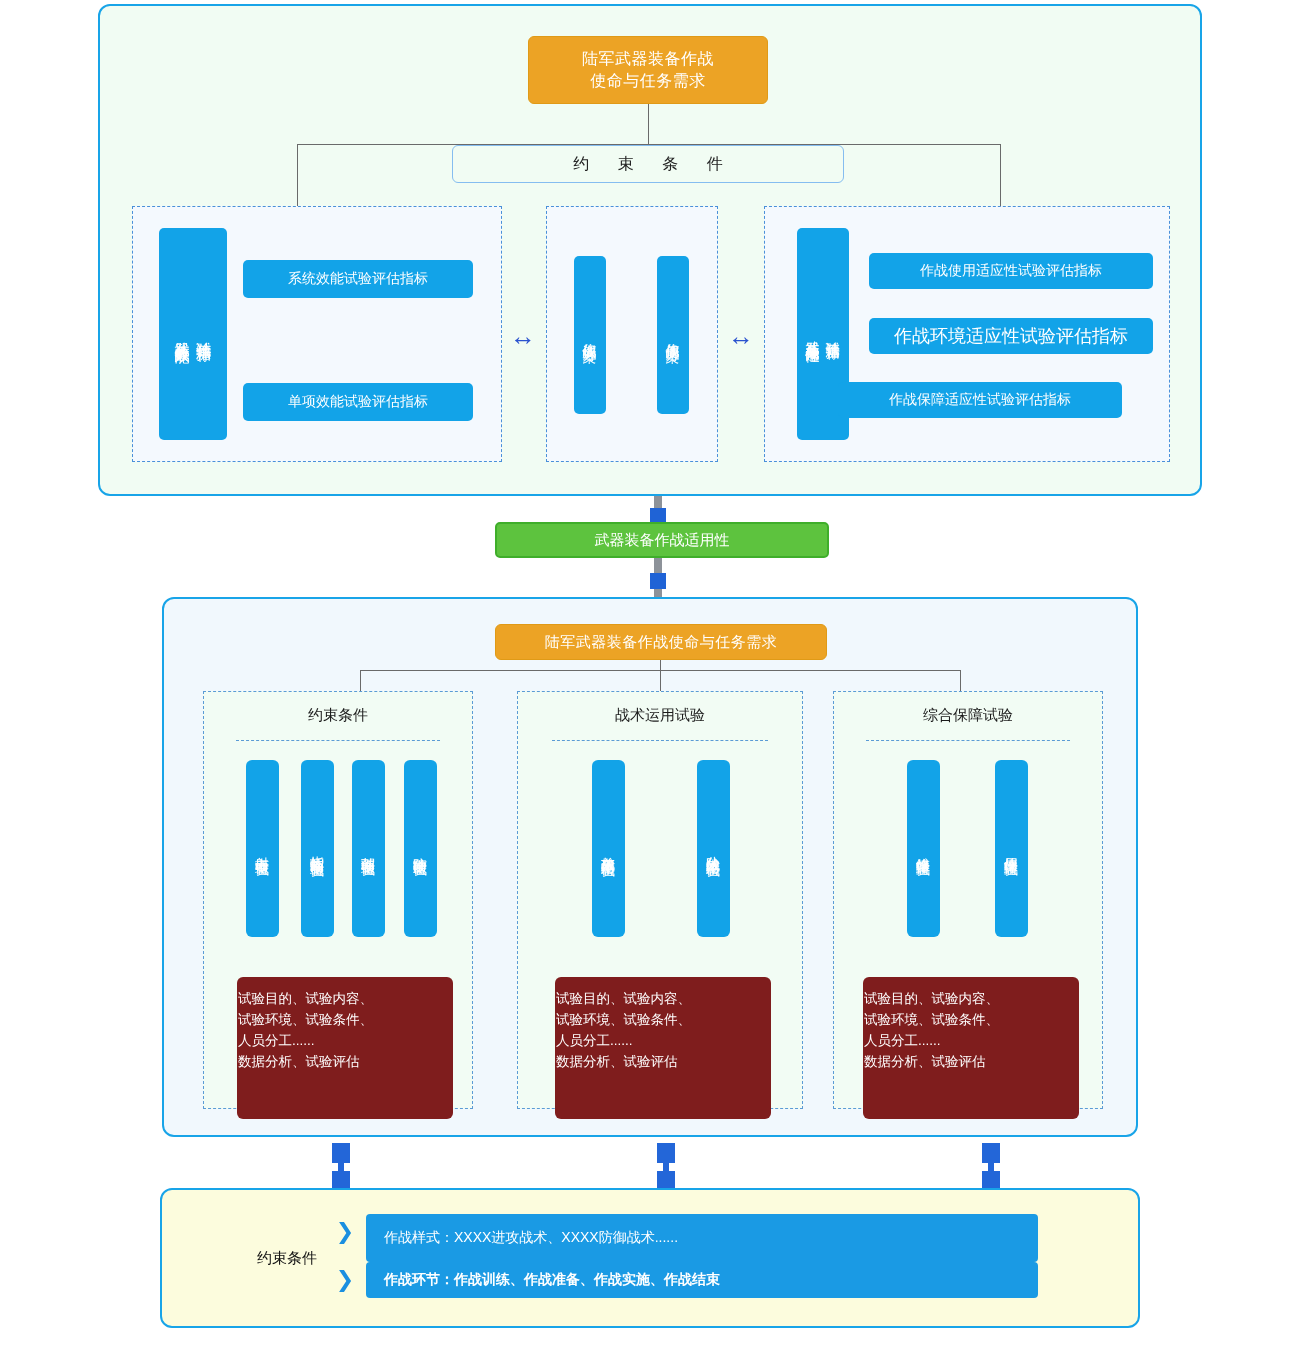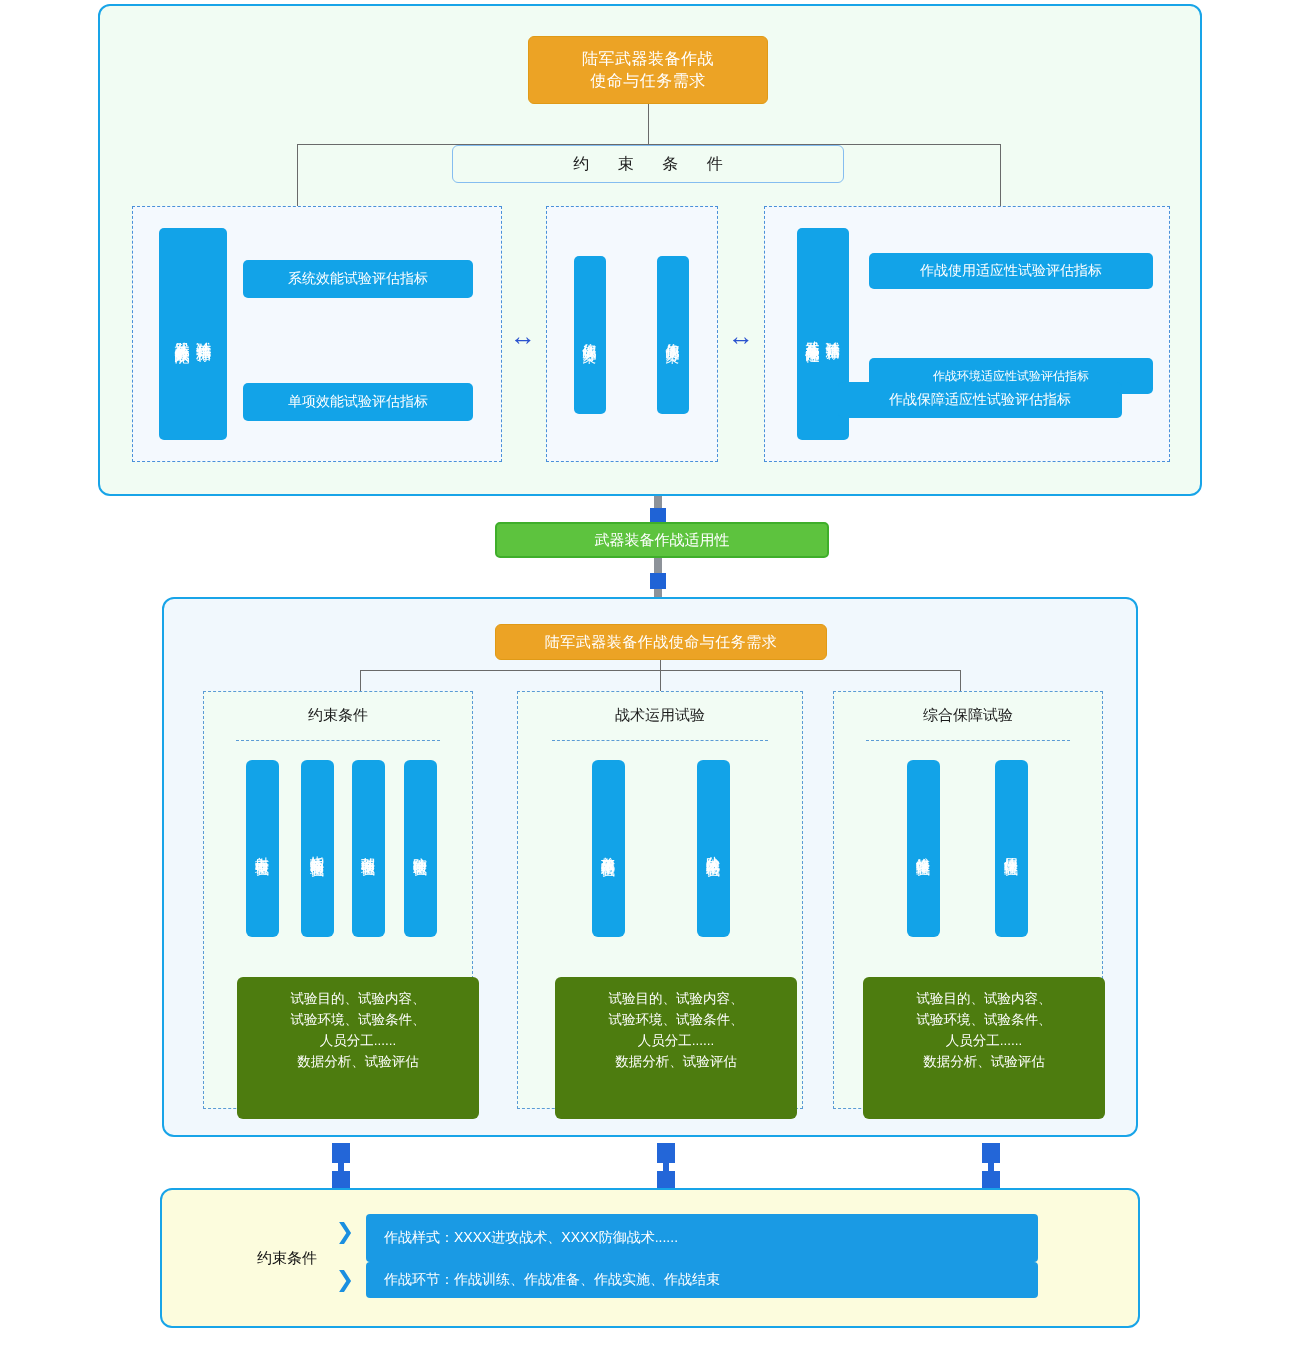--- a/index.html
+++ b/index.html
@@ -71,21 +71,21 @@
   }
 
   
   #vlabel-eff{left:159px;top:228px;width:68px;height:212px;font-size:15px;line-height:1.45;}
   #box-single{left:243px;top:260px;width:230px;height:38px;font-size:14px;}
   #box-system{left:243px;top:383px;width:230px;height:38px;font-size:14px;}
   #box-train{left:574px;top:256px;width:32px;height:158px;font-size:14px;}
   #box-use{left:657px;top:256px;width:32px;height:158px;font-size:14px;}
   #vlabel-suit{left:797px;top:228px;width:52px;height:212px;font-size:14px;line-height:1.45;}
   #ind-1{left:869px;top:253px;width:284px;height:36px;font-size:14px;text-align:center;}
-  #ind-2{left:869px;top:318px;width:284px;height:36px;font-size:12px;margin-top:40px;}
+  #ind-2{left:869px;top:318px;width:284px;height:36px;font-size:18px;}
   #ind-3{left:838px;top:382px;width:284px;height:36px;font-size:14px;}
 
   
   .dbl-arrow{
     color:#2a52cf;font-size:26px;font-weight:bold;
     display:flex;align-items:center;justify-content:center;
   }
   #arrow-left{left:505px;top:318px;width:36px;height:36px;}
   #arrow-right{left:723px;top:318px;width:36px;height:36px;}
 
@@ -117,38 +117,38 @@
   .panel-sep{
     position:absolute;left:12%;right:12%;top:48px;
     border-top:1px dashed #5b9bd5;
   }
 
   .mcol{position:absolute;background:#12a3e8;border-radius:6px;color:#fff;
         writing-mode:vertical-rl;text-orientation:upright;
         display:flex;align-items:center;justify-content:center;
         font-size:14px;letter-spacing:1px;}
 
-  .mdesc{position:absolute;background:#4d7c0f;border-radius:6px;color:#fff;
-         font-size:13.5px;line-height:1.55;padding:12px 14px;white-space:pre-line;text-align:center;}
+  .mdesc{position:absolute;background:#7f1d1d;border-radius:6px;color:#fff;
+         font-size:13.5px;line-height:1.55;padding:12px 1px;white-space:pre-line;}
 
   
   #bottom-label{
     left:232px;top:1246px;width:110px;height:24px;
     font-size:15px;color:#111;display:flex;align-items:center;justify-content:center;
   }
   .chev{
     position:absolute;width:22px;height:26px;color:#1a8fe0;
     font-size:22px;font-weight:bold;display:flex;align-items:center;justify-content:center;
   }
   .ybar{
     position:absolute;background:#1a9ae4;border-radius:4px;color:#fff;
     font-size:14px;display:flex;align-items:center;padding-left:18px;
   }
   #ybar-1{left:366px;top:1214px;width:654px;height:48px;}
-  #ybar-2{left:366px;top:1262px;width:654px;height:36px;}
+  #ybar-2{left:366px;top:1262px;width:654px;height:36px;font-weight:bold;}
   #chev-1{left:334px;top:1219px;}
   #chev-2{left:334px;top:1267px;}
 </style>
 </head>
 <body>
 
 <div class="abs" id="panel-top"></div>
 
 <div class="abs orange-box" id="top-title" style="white-space: pre-line;">陆军武器装备作战
 使命与任务需求</div>

